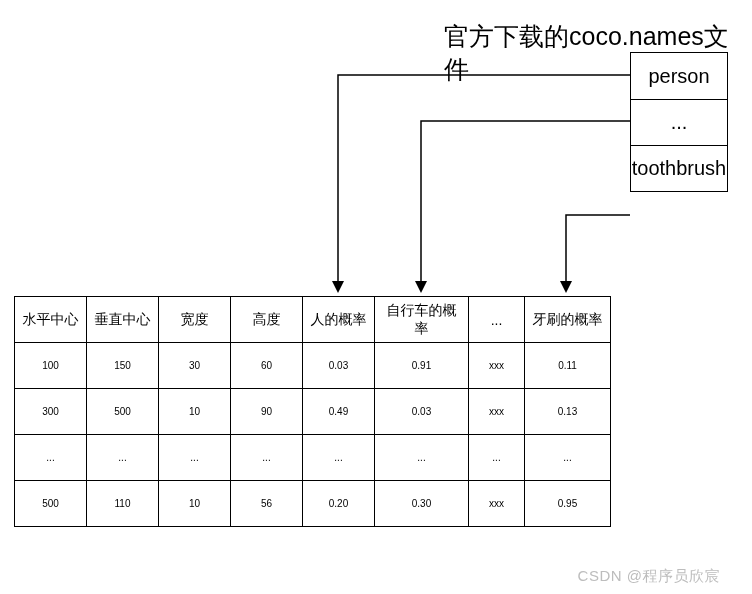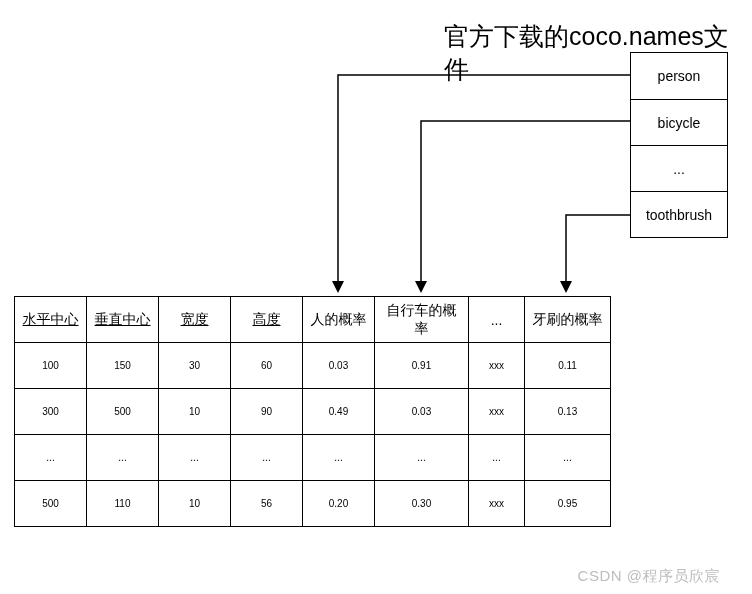--- a/index.html
+++ b/index.html
@@ -25,41 +25,41 @@
     left: 630px;
     border: 1.5px solid #000;
     width: 98px;
   }
   .coco-list .cell {
     border-top: 1.5px solid #000;
     height: 46px;
     display: flex;
     align-items: center;
     justify-content: center;
-    font-size: 14px;
+    font-size: 20px;
   }
   .coco-list .cell:first-child { border-top: none; }
 
   .data-table {
     position: absolute;
     top: 296px;
     left: 14px;
     border-collapse: collapse;
   }
   .data-table th, .data-table td {
     border: 1.5px solid #000;
     text-align: center;
     font-weight: normal;
     font-size: 10px;
     height: 46px;
     padding: 0 6px;
   }
   .data-table th { font-size: 14px; }
 
-  .col-n { width: 72px; text-decoration: underline; }
+  .col-n { width: 72px; }
   .col-p1 { width: 72px; margin-top: 8px; }
   .col-p2 { width: 94px; }
   .col-p3 { width: 56px; }
   .col-p4 { width: 86px; }
 
   .watermark {
     position: absolute;
     bottom: 8px;
     right: 32px;
     color: #bdbdbd;
@@ -76,21 +76,20 @@
     pointer-events: none;
   }
 </style>
 </head>
 <body>
 
 <div class="title">官方下载的coco.names文件</div>
 
 <div class="coco-list">
   <div class="cell">person</div>
-  <div class="cell">bicycle</div>
   <div class="cell">...</div>
   <div class="cell">toothbrush</div>
 </div>
 
 <table class="data-table">
   <thead>
     <tr>
       <th class="col-n">水平中心</th>
       <th class="col-n">垂直中心</th>
       <th class="col-n">宽度</th>

